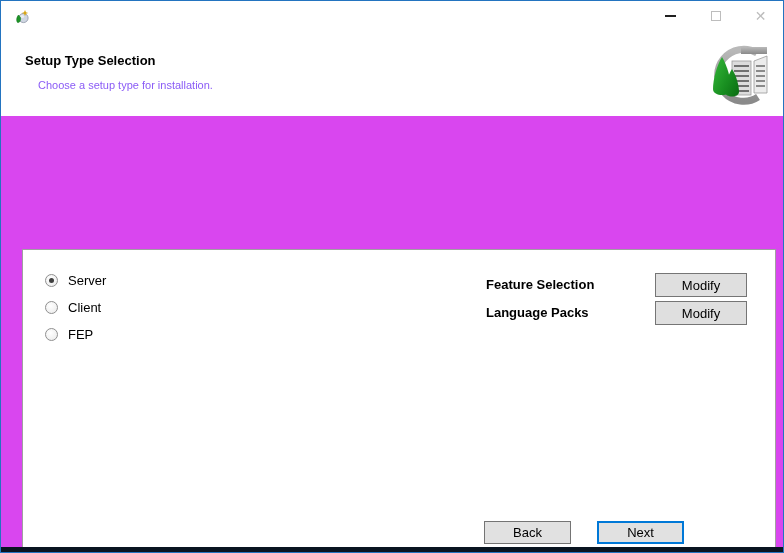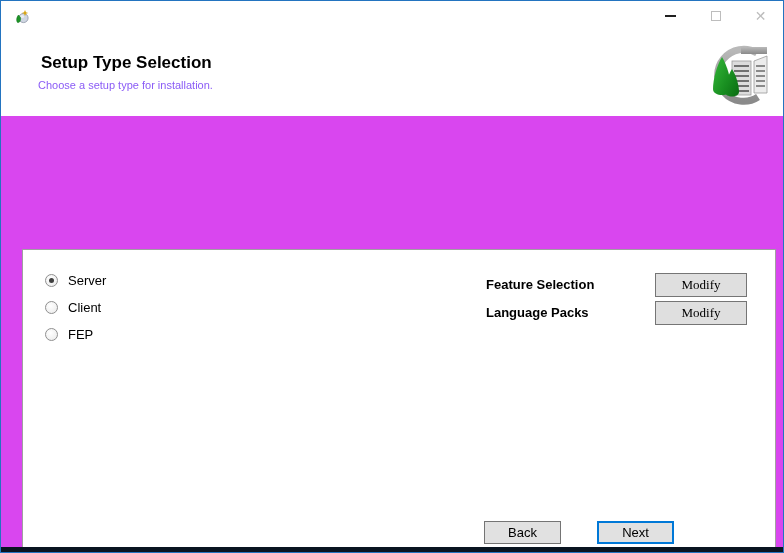--- a/index.html
+++ b/index.html
@@ -23,22 +23,22 @@
   .titlebar { position: absolute; top: 0; left: 0; right: 0; height: 30px; background: #ffffff; }
   .app-icon { position: absolute; left: 13px; top: 8px; width: 16px; height: 16px; }
 
   .win-controls { position: absolute; top: 0; right: 0; display: flex; height: 30px; }
   .win-btn { width: 45px; height: 30px; display: flex; align-items: center; justify-content: center; }
   .glyph-min { width: 11px; height: 2px; background: #202020; }
   .glyph-max { width: 10px; height: 10px; border: 1px solid #bdbdbd; background: transparent; }
   .glyph-close { color: #bdbdbd; font-size: 14px; line-height: 14px; }
 
   .page-title {
-    position: absolute; left: 40px; top: 52px;
-    font-size: 17px; font-weight: bold; color: #000;
+    position: absolute; left: 24px; top: 52px;
+    font-size: 13px; font-weight: bold; color: #000;
   }
   .page-subtitle {
     position: absolute; left: 37px; top: 78px;
     font-size: 11px; color: #8b5cf6;
   }
   .logo { position: absolute; left: 704px; top: 44px; width: 66px; height: 62px; }
 
   
   .content-area { position: absolute; top: 115px; left: 0; right: 0; bottom: 0; background: #d946ef; }
 
@@ -61,27 +61,27 @@
   }
   .radio-row .rlabel { font-size: 13px; color: #000; }
 
   .feature-label {
     position: absolute; left: 463px;
     font-size: 13px; font-weight: bold; color: #000;
   }
   .modify-btn {
     position: absolute; left: 632px; width: 92px; height: 24px;
     background: #dfdfdf; border: 1px solid #757575;
-    font-family: Liberation Serif, serif;
+    font-family: Liberation Sans, sans-serif;
     font-size: 13px; color: #000;
     display: flex; align-items: center; justify-content: center;
   }
 
   .footer-btn {
-    position: absolute; top: 520px; width: 77px; height: 23px;
+    position: absolute; top: 520px; width: 87px; height: 23px;
     background: #e1e1e1; border: 1px solid #747474;
     font-family: "Liberation Sans", sans-serif;
     font-size: 13px; color: #000;
     display: flex; align-items: center; justify-content: center;
   }
   .footer-btn.default { border: 2px solid #0078d7; margin-left: 13px; }
   .btn-back { left: 483px; }
   .btn-next { left: 583px; }
   .btn-cancel { left: 683px; }
 

